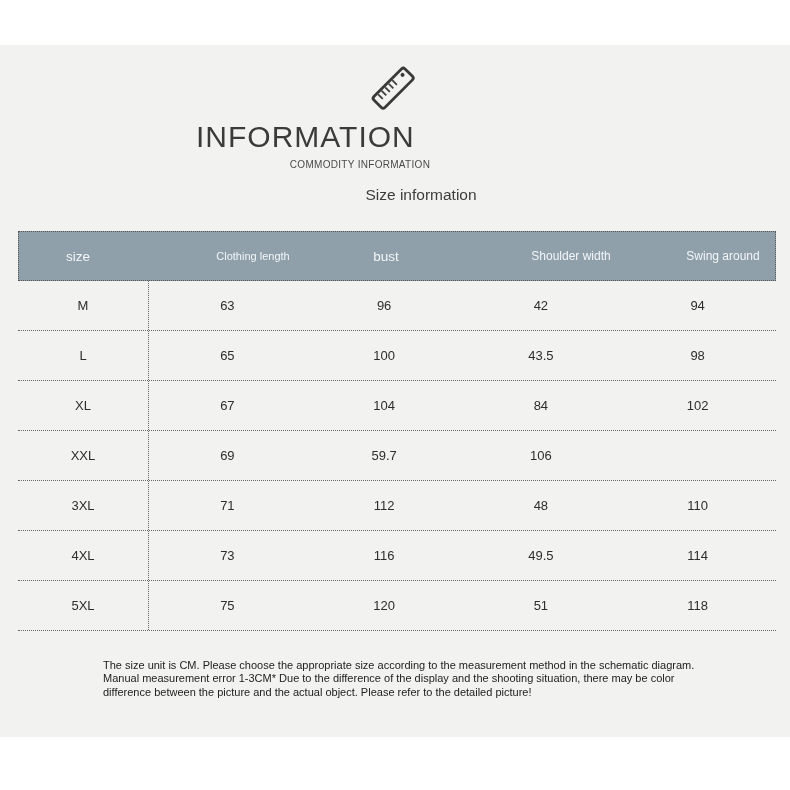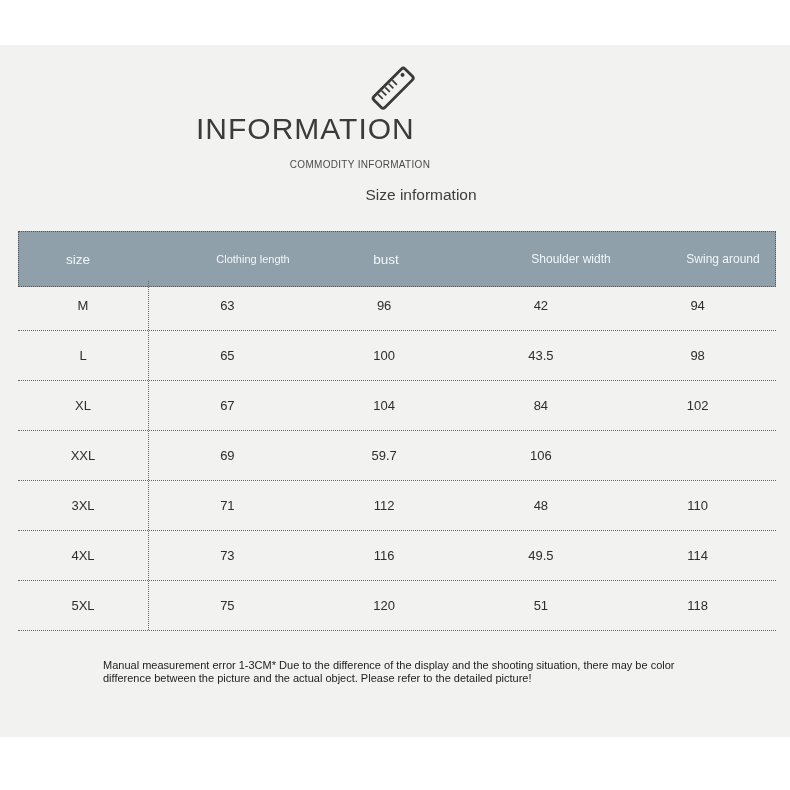--- a/index.html
+++ b/index.html
@@ -16,21 +16,21 @@
     width: 790px; height: 692px;
     background: #f2f2f1;
   }
   .ruler-wrap {
     position: absolute;
     left: 366px; top: 61px;
     width: 54px; height: 54px;
   }
   .main-title {
     position: absolute;
-    left: 196px; top: 112px;
+    left: 196px; top: 120px;
     font-size: 30px;
     font-weight: 400;
     letter-spacing: 1px;
     color: #3b3b3b;
     white-space: nowrap;
   }
   .sub-title {
     position: absolute;
     left: 360px; top: 159px;
     transform: translateX(-50%);
@@ -44,21 +44,21 @@
     left: 393px; top: 186px;
     transform: translateX(-50%);
     font-size: 15.5px;
     color: #3d3d3d;
     white-space: nowrap;
     margin-left: 28px;
   }
   .table-header {
     position: absolute;
     left: 18px; top: 231px;
-    width: 758px; height: 56px;
+    width: 758px; height: 50px;
     background: #8fa0ab;
     border: 1px dotted #555;
     box-sizing: border-box;
   }
   .table-header .col-label {
     position: absolute;
     top: 50%;
     transform: translate(-50%, -50%);
     color: #f3f6f8;
     white-space: nowrap;
@@ -176,15 +176,16 @@
   <div class="trow">
     <div class="tcell size-col">5XL</div>
     <div class="tcell">75</div>
     <div class="tcell">120</div>
     <div class="tcell">51</div>
     <div class="tcell">118</div>
   </div>
 </div>
 
 <div class="footer-note">
+  <div class="note-line">The size unit is CM. Please choose the appropriate size according to the measurement method in the schematic diagram.</div>
   <div class="note-line">Manual measurement error 1-3CM* Due to the difference of the display and the shooting situation, there may be color</div>
   <div class="note-line">difference between the picture and the actual object. Please refer to the detailed picture!</div>
 </div>
 
 </body></html>

